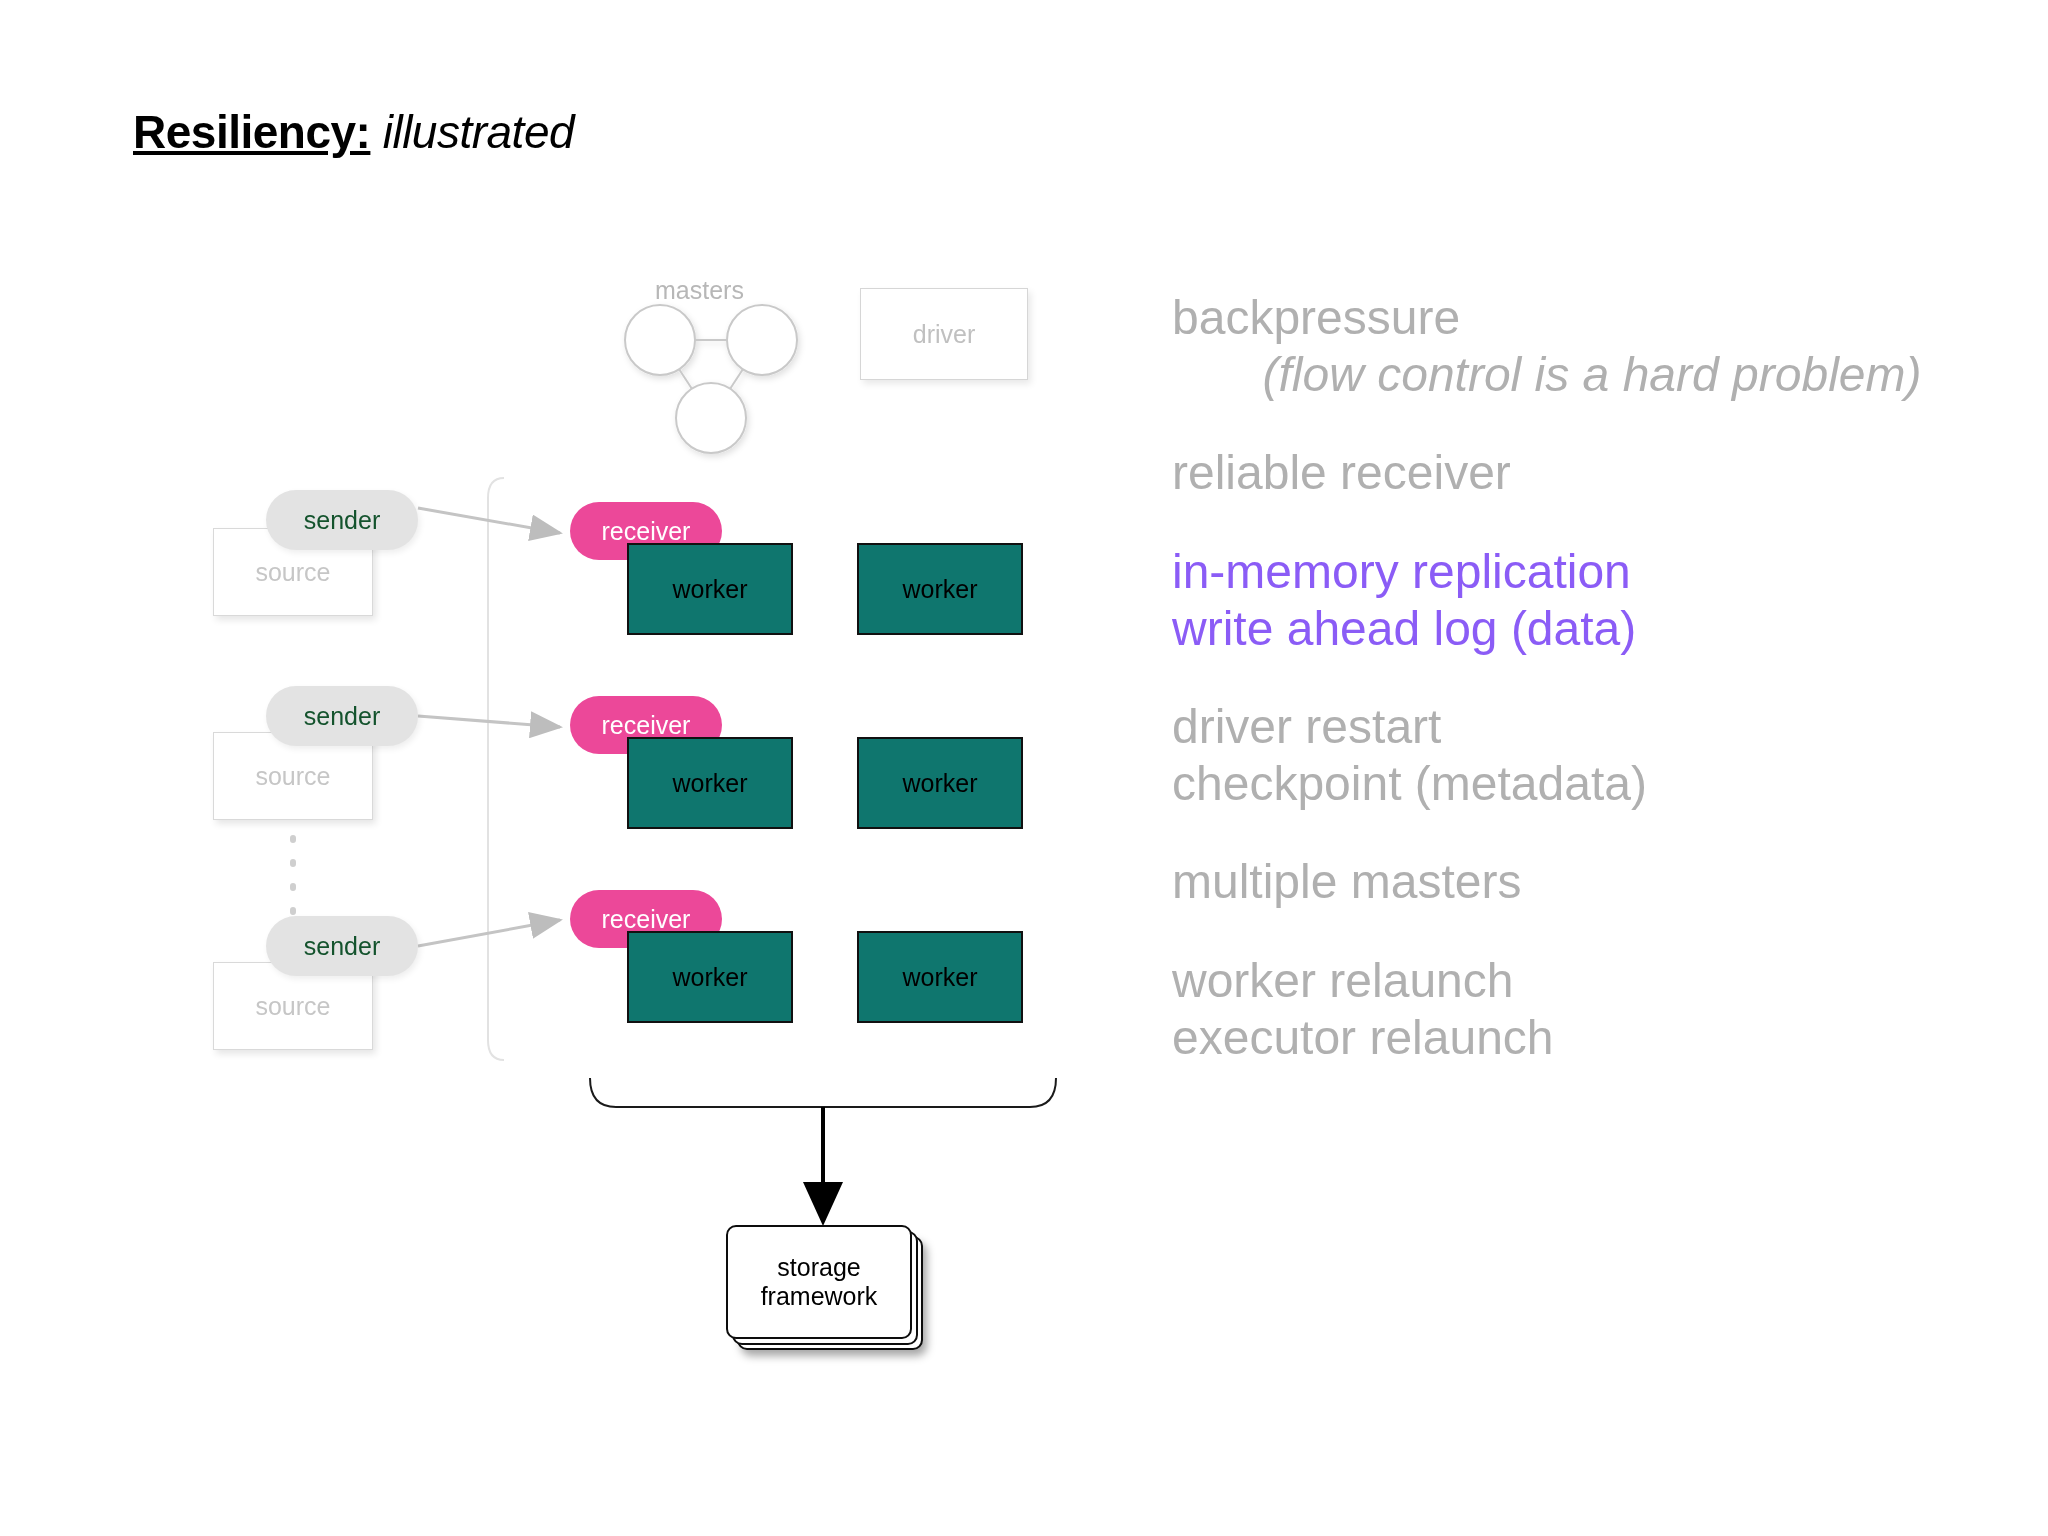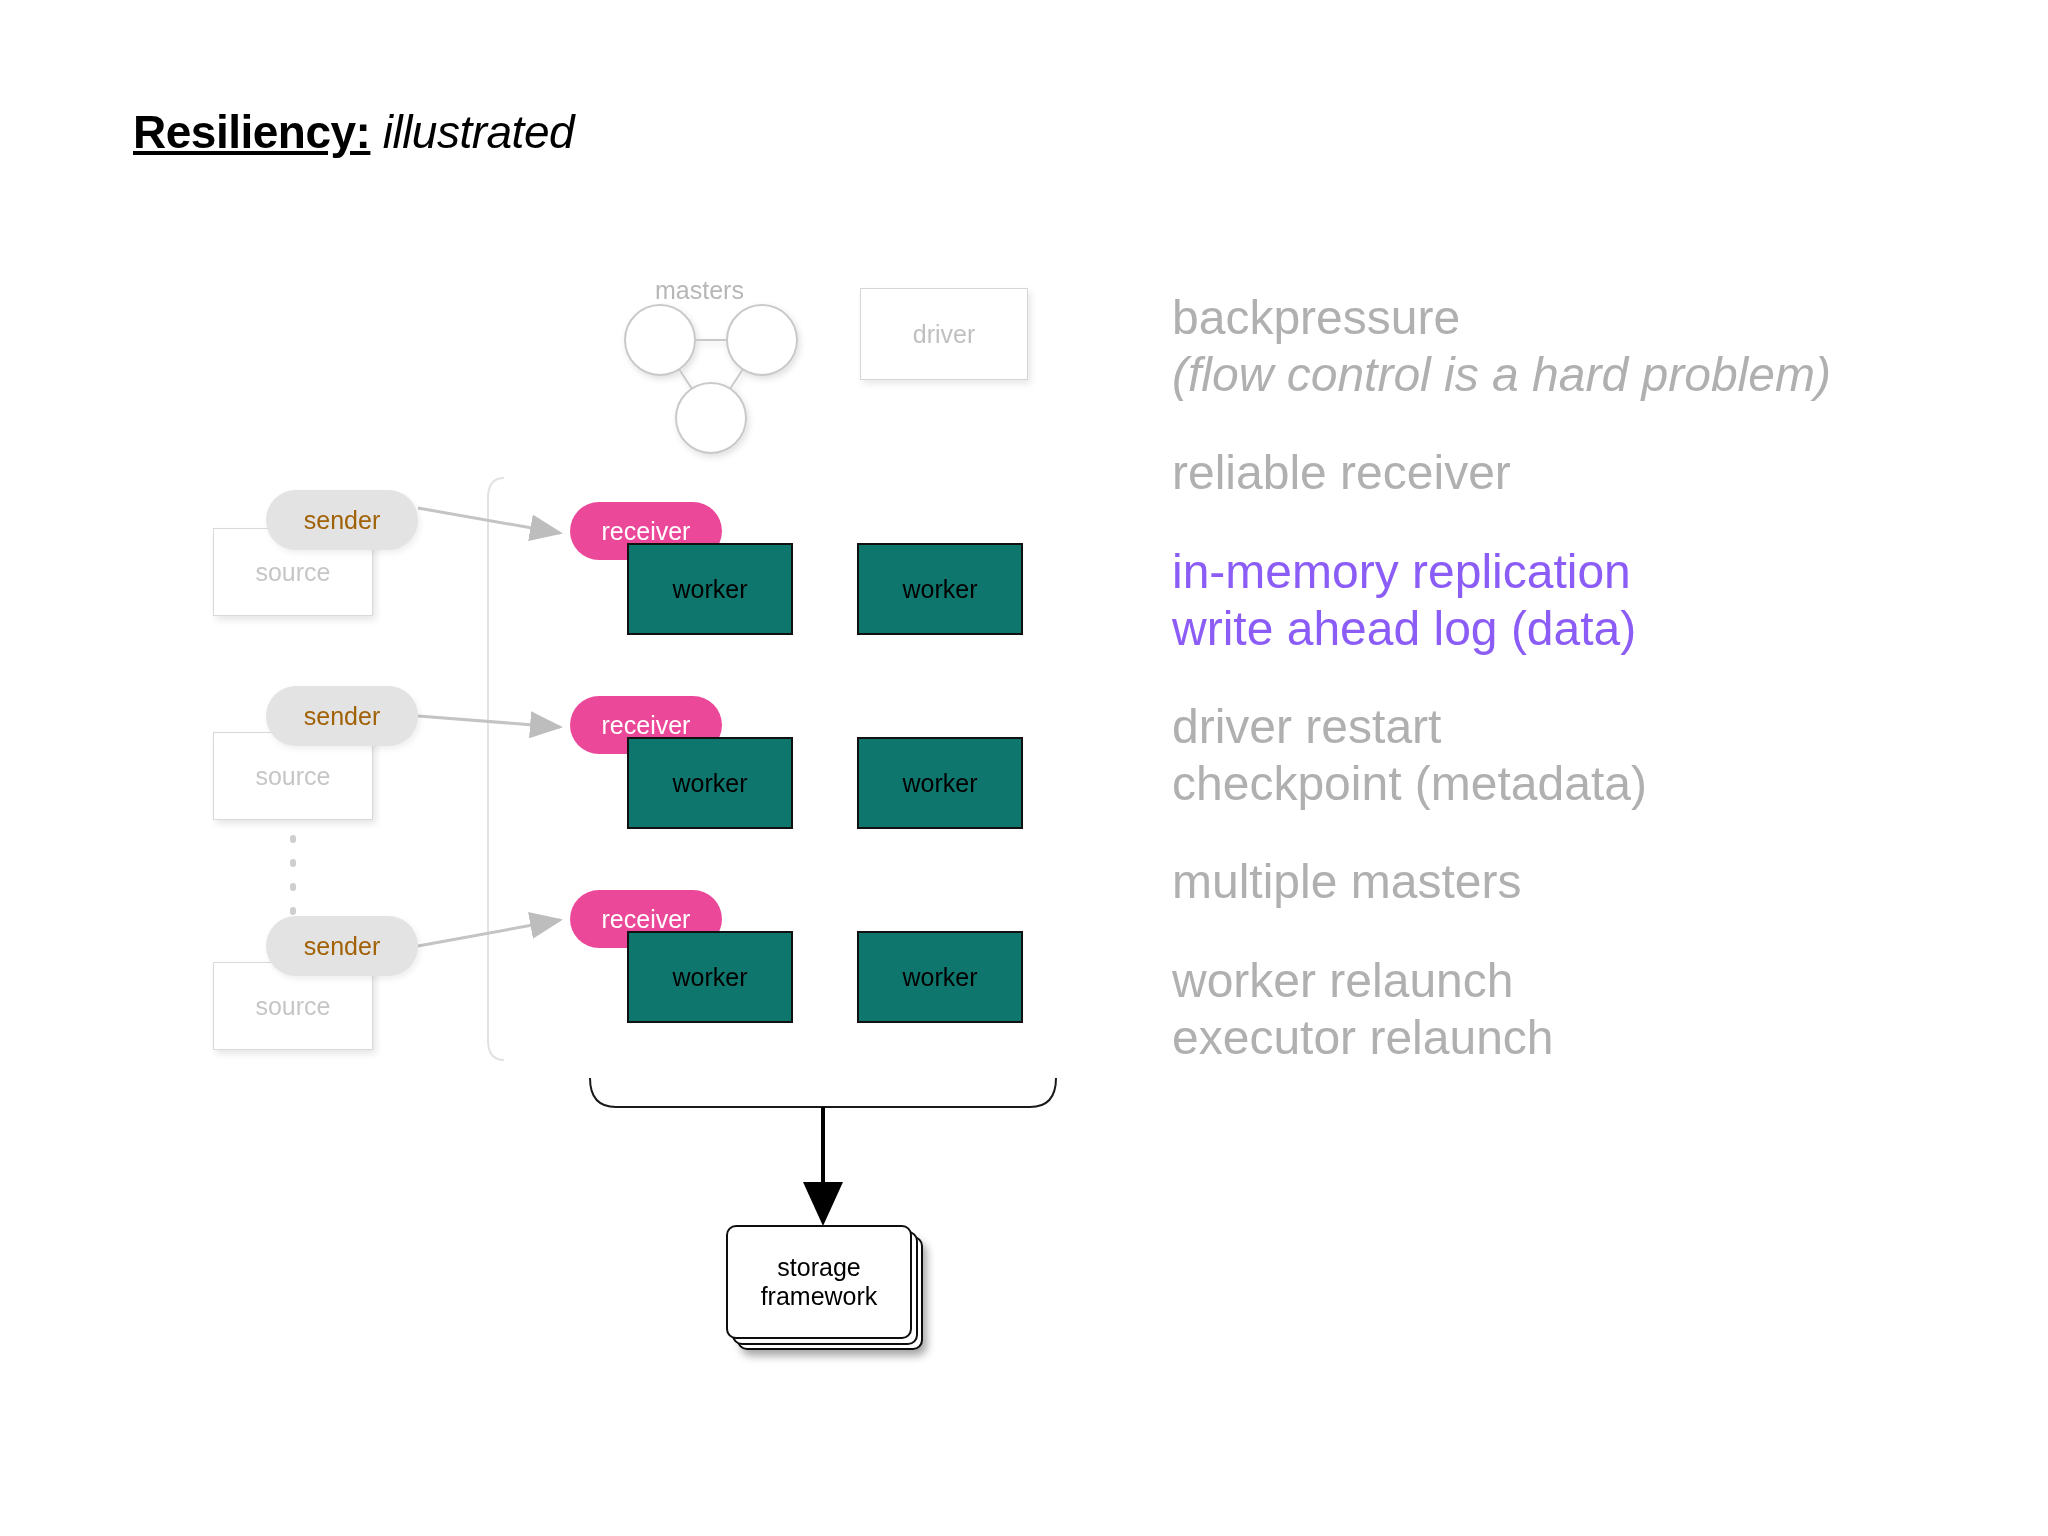--- a/index.html
+++ b/index.html
@@ -61,21 +61,21 @@
     box-shadow: 3px 4px 7px rgba(0,0,0,0.10);
     z-index: 2;
   }
 
   
   .sender {
     width: 152px;
     height: 60px;
     background: #e3e3e3;
     border-radius: 30px;
-    color: #a16207;
+    color: #14532d;
     font-size: 25px;
     box-shadow: 2px 3px 6px rgba(0,0,0,0.07);
     z-index: 4;
   }
 
   
   .receiver {
     width: 152px;
     height: 58px;
     background: #ec4899;
@@ -158,21 +158,21 @@
     top: 290px;
     width: 840px;
   }
   .feat-group { margin-bottom: 42px; }
   .feat-line {
     font-size: 48px;
     line-height: 1.18;
     color: #b0b0b0;
     white-space: nowrap;
   }
-  .feat-line.ital { font-style: italic; }
+  .feat-line.ital { font-style: italic; text-align: center; }
   .feat-line.hl { color: #8b5cf6; }
 </style>
 </head>
 <body>
 
 <div class="title">
   <span class="t-bold">Resiliency:</span>
   <span class="t-ital">illustrated</span>
 </div>
 

